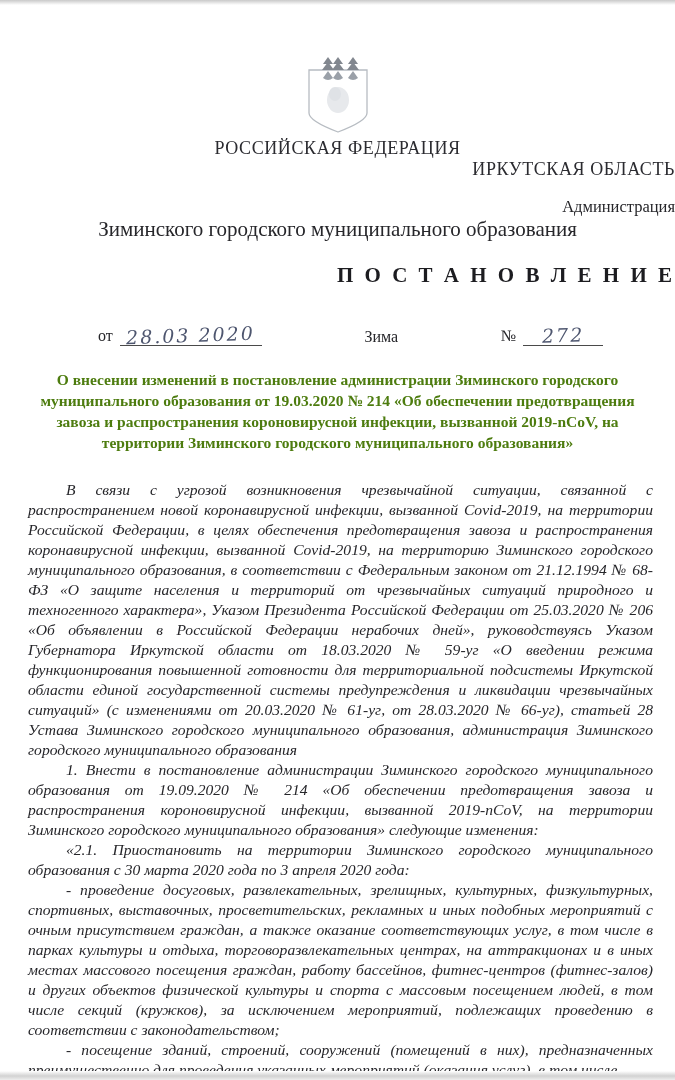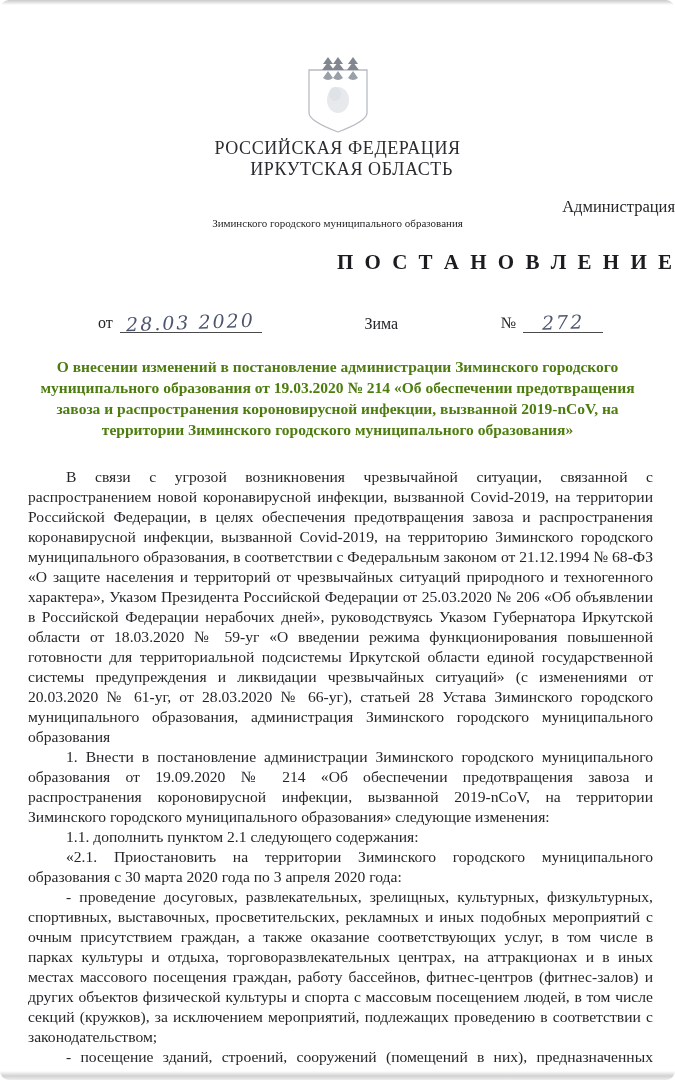--- a/index.html
+++ b/index.html
@@ -3,38 +3,37 @@
 <meta charset="utf-8">
 <style>
   html, body { margin:0; padding:0; background:#ffffff; }
   .page {
     position:relative;
     width:675px; height:1080px;
     background:#ffffff;
     font-family:"Liberation Serif", serif;
     color:#26262a;
     overflow:hidden;
-    border-radius:9px;
   }
   .top-edge {
     position:absolute; top:0; left:0; right:0; height:5px;
     background:linear-gradient(180deg,#c9c9c9 0%, #ffffff 100%);
   }
   .bottom-edge {
     position:absolute; bottom:0; left:0; right:0; height:9px;
     background:linear-gradient(180deg,#ffffff 0%, #d2d2d2 55%, #ededed 100%);
   }
   .coa { width:72px; margin:56px auto 2px auto; }
   .coa svg { display:block; width:72px; height:78px; }
 
   .h-country { text-align:center; font-size:18px; letter-spacing:0.6px; color:#2b2b30; margin-top:4px; }
-  .h-region  { text-align:center; font-size:18px; letter-spacing:0.6px; color:#2b2b30;padding-left:28px; }
+  .h-region  { text-align:right; font-size:18px; letter-spacing:0.6px; color:#2b2b30;padding-left:28px; }
 
   .h-org  { text-align:right; font-size:16.5px; margin-top:17px; }
-  .h-org2 { text-align:center; font-size:11px; }
+  .h-org2 { text-align:center; font-size:21px; }
 
   .doc-type {
     margin-top:21px; text-align:right;
     font-size:21px; font-weight:bold; letter-spacing:3px; color:#1c1c20;
   }
 
   .meta-row {
     margin:35px 72px 0 98px;
     display:flex; justify-content:space-between; align-items:flex-end;
     font-size:16px;
@@ -57,21 +56,21 @@
     margin:23px auto 0 auto; width:608px;
     text-align:center; font-weight:bold;
     font-size:15.5px; line-height:21px; color:#4d7c0f;
   }
 
   .body {
     margin:27px 22px 0 28px;
     font-size:15.6px; line-height:20px;
     text-align:justify; text-justify:inter-word;
   }
-  .para { margin:0; text-indent:38px; }
+  .para { margin:0; text-indent:38px;font-style:italic; }
   .resolves { font-weight:bold; letter-spacing:0.5px; }
 </style>
 </head>
 <body>
 
 <div class="page">
   <div class="top-edge"></div>
 
   <div class="coa">
     <svg viewBox="0 0 72 78" xmlns="http://www.w3.org/2000/svg">
@@ -117,20 +116,19 @@
     <div class="meta-number">
       <span>№</span><span class="underline num-line"><span class="handwriting">272</span></span>
     </div>
   </div>
 
   <div class="title">О внесении изменений в постановление администрации Зиминского городского муниципального образования от 19.03.2020 № 214 «Об обеспечении предотвращения завоза и распространения короновирусной инфекции, вызванной 2019-nCoV, на территории Зиминского городского муниципального образования»</div>
 
   <div class="body">
     <p class="para">В связи с угрозой возникновения чрезвычайной ситуации, связанной с распространением новой коронавирусной инфекции, вызванной Covid-2019, на территории Российской Федерации, в целях обеспечения предотвращения завоза и распространения коронавирусной инфекции, вызванной Covid-2019, на территорию Зиминского городского муниципального образования, в соответствии с Федеральным законом от 21.12.1994 № 68-ФЗ «О защите населения и территорий от чрезвычайных ситуаций природного и техногенного характера», Указом Президента Российской Федерации от 25.03.2020 № 206 «Об объявлении в Российской Федерации нерабочих дней», руководствуясь Указом Губернатора Иркутской области от 18.03.2020 № 59-уг «О введении режима функционирования повышенной готовности для территориальной подсистемы Иркутской области единой государственной системы предупреждения и ликвидации чрезвычайных ситуаций» (с изменениями от 20.03.2020 № 61-уг, от 28.03.2020 № 66-уг), статьей 28 Устава Зиминского городского муниципального образования, администрация Зиминского городского муниципального образования</p>
     <p class="para">1. Внести в постановление администрации Зиминского городского муниципального образования от 19.09.2020 № 214 «Об обеспечении предотвращения завоза и распространения короновирусной инфекции, вызванной 2019-nCoV, на территории Зиминского городского муниципального образования» следующие изменения:</p>
-    <p class="para">1.1. дополнить пунктом 2.1 следующего содержания:</p>
     <p class="para">«2.1. Приостановить на территории Зиминского городского муниципального образования с 30 марта 2020 года по 3 апреля 2020 года:</p>
     <p class="para">- проведение досуговых, развлекательных, зрелищных, культурных, физкультурных, спортивных, выставочных, просветительских, рекламных и иных подобных мероприятий с очным присутствием граждан, а также оказание соответствующих услуг, в том числе в парках культуры и отдыха, торговоразвлекательных центрах, на аттракционах и в иных местах массового посещения граждан, работу бассейнов, фитнес-центров (фитнес-залов) и других объектов физической культуры и спорта с массовым посещением людей, в том числе секций (кружков), за исключением мероприятий, подлежащих проведению в соответствии с законодательством;</p>
     <p class="para">- посещение зданий, строений, сооружений (помещений в них), предназначенных преимущественно для проведения указанных мероприятий (оказания услуг), в том числе</p>
   </div>
 
   <div class="bottom-edge"></div>
 </div>
 
 </body></html>

